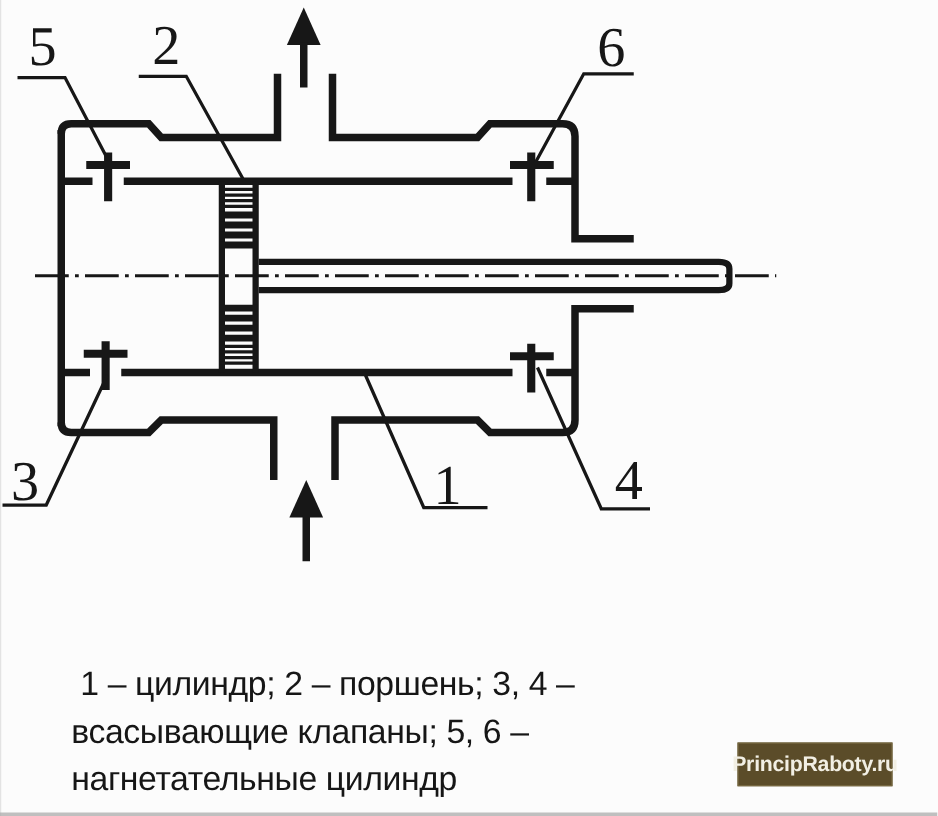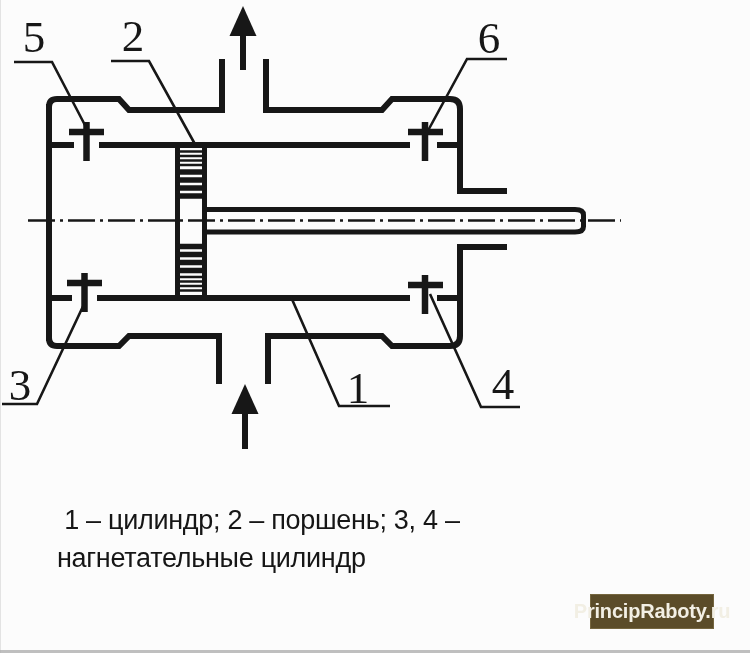--- a/index.html
+++ b/index.html
@@ -25,30 +25,30 @@
   .w55{stroke-width:5.5;}
   .thin{stroke-width:2.6;}
   .cline{stroke-width:2.4;stroke-dasharray:27 5 3 5;}
   .leader{stroke-width:2.6;}
   .fillink{fill:#171717;stroke:none;}
   .lbl{
     font-family:"Liberation Serif", serif;
     font-size:45px;fill:#171717;text-anchor:middle;
   }
   .caption{
-    position:absolute;left:57px;top:501px;
+    position:absolute;left:57px;top:528px;
     font-size:27px;line-height:38px;letter-spacing:-0.3px;
     color:#161616;
   }
   .caption .cap-line{white-space:pre;}
   .badge{
     position:absolute;left:590px;top:594px;width:124px;height:35px;
     background:#5b4c29;border:1px solid #75663f;box-sizing:border-box;
     display:flex;align-items:center;justify-content:center;
-    font-size:20px;font-weight:bold;letter-spacing:-0.2px;
+    font-size:17px;font-weight:bold;letter-spacing:-0.2px;
     color:#f2efe4;
   }
 </style>
 </head>
 <body>
 
 <div class="frame-edge-left"></div>
 
 <svg width="750" height="480" viewBox="0 0 750 480">
 
@@ -110,20 +110,21 @@
   <text class="lbl" x="34" y="52">5</text>
   <text class="lbl" x="133" y="51">2</text>
   <text class="lbl" x="489" y="53">6</text>
   <text class="lbl" x="20" y="400">3</text>
   <text class="lbl" x="358" y="403">1</text>
   <text class="lbl" x="503" y="399">4</text>
 </svg>
 
 <div class="caption">
   <div class="cap-line"> 1 – цилиндр; 2 – поршень; 3, 4 –</div>
+  <div class="cap-line">всасывающие клапаны; 5, 6 –</div>
   <div class="cap-line">нагнетательные цилиндр</div>
 </div>
 
 <div class="badge">
   <span>PrincipRaboty.ru</span>
 </div>
 
 <div class="frame-edge-bottom"></div>
 
 </body></html>

